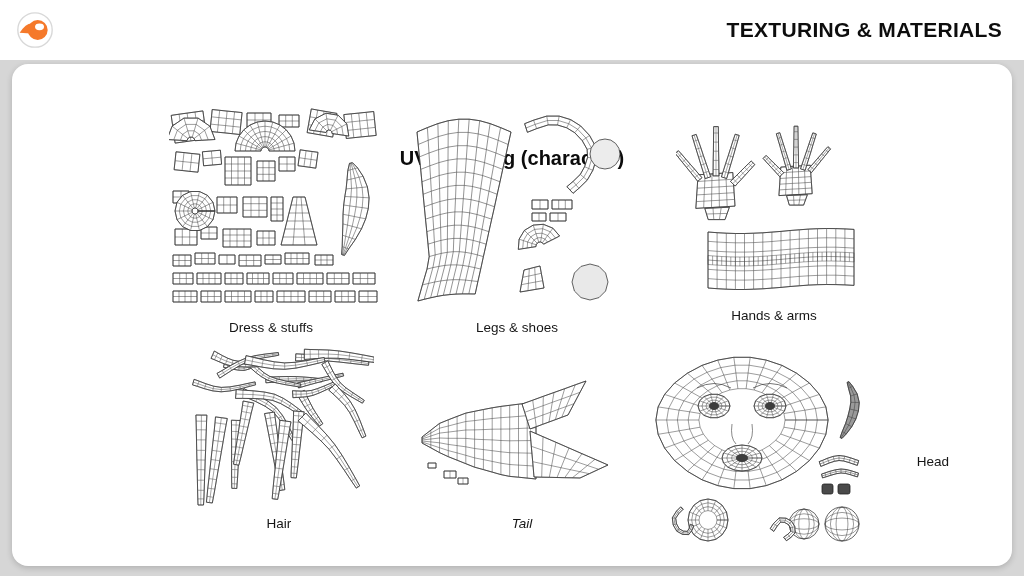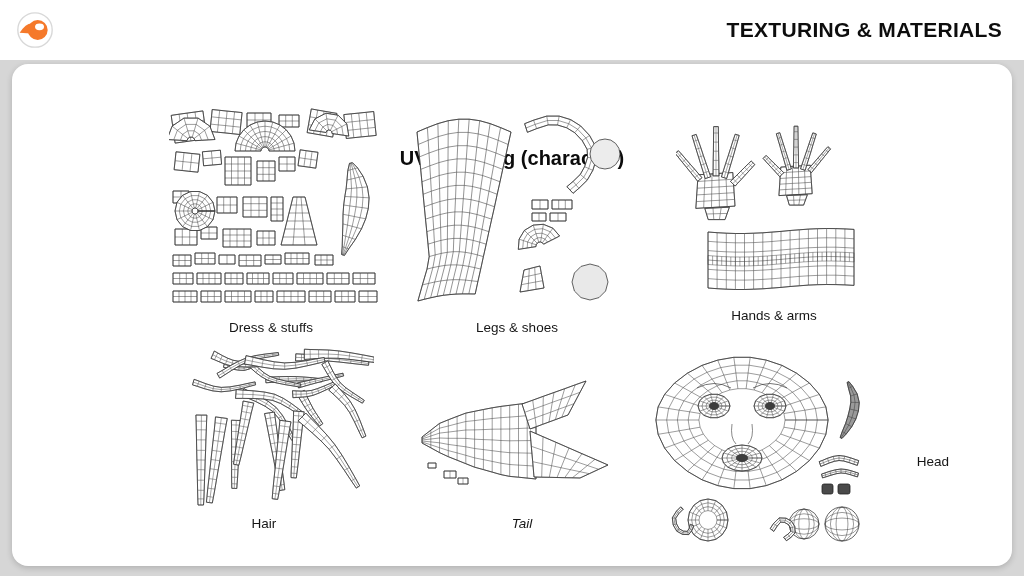--- a/index.html
+++ b/index.html
@@ -17,21 +17,21 @@
   .cap{position:absolute;text-align:center;font-size:13.5px;color:#161616;}
   #fig-dress{left:169px;top:107px;}
   #fig-legs{left:408px;top:112px;}
   #fig-hands{left:676px;top:117px;}
   #fig-hair{left:182px;top:347px;}
   #fig-tail{left:418px;top:377px;}
   #fig-head{left:652px;top:332px;}
   #cap-dress{left:165px;top:320px;width:212px;}
   #cap-legs{left:408px;top:320px;width:218px;}
   #cap-hands{left:676px;top:308px;width:196px;}
-  #cap-hair{left:168px;top:516px;width:192px;}
+  #cap-hair{left:183px;top:516px;width:192px;}
   #cap-tail{left:418px;top:516px;width:208px;font-style:italic;}
   #cap-head{left:898px;top:454px;width:70px;text-align:center;}
 </style>
 </head>
 <body>
 
 <div class="stage">
 
   <header class="topbar">
     <svg class="logo" viewBox="0 0 42 42">

